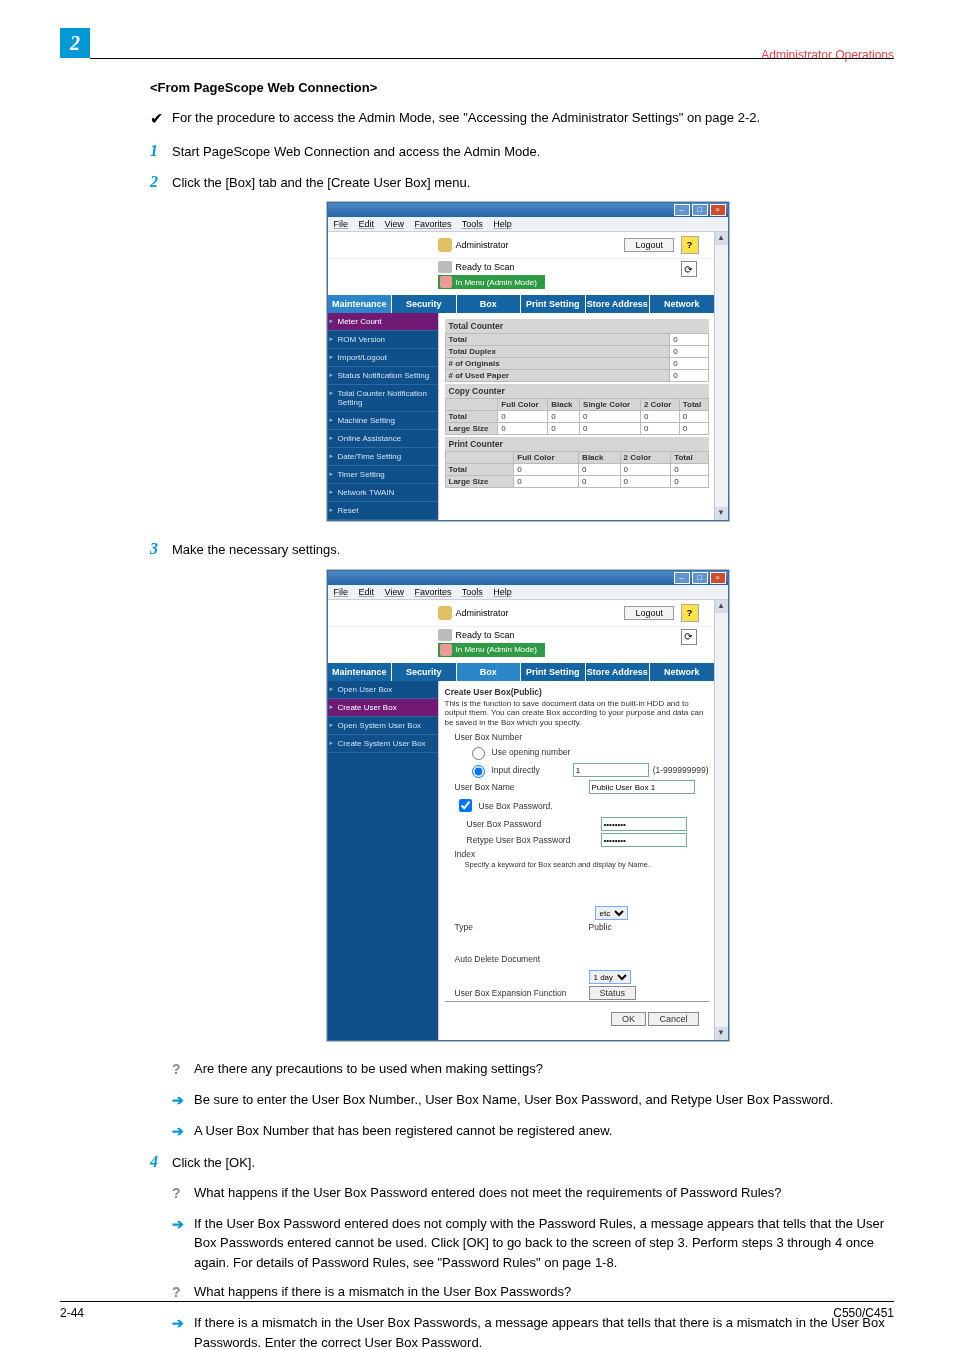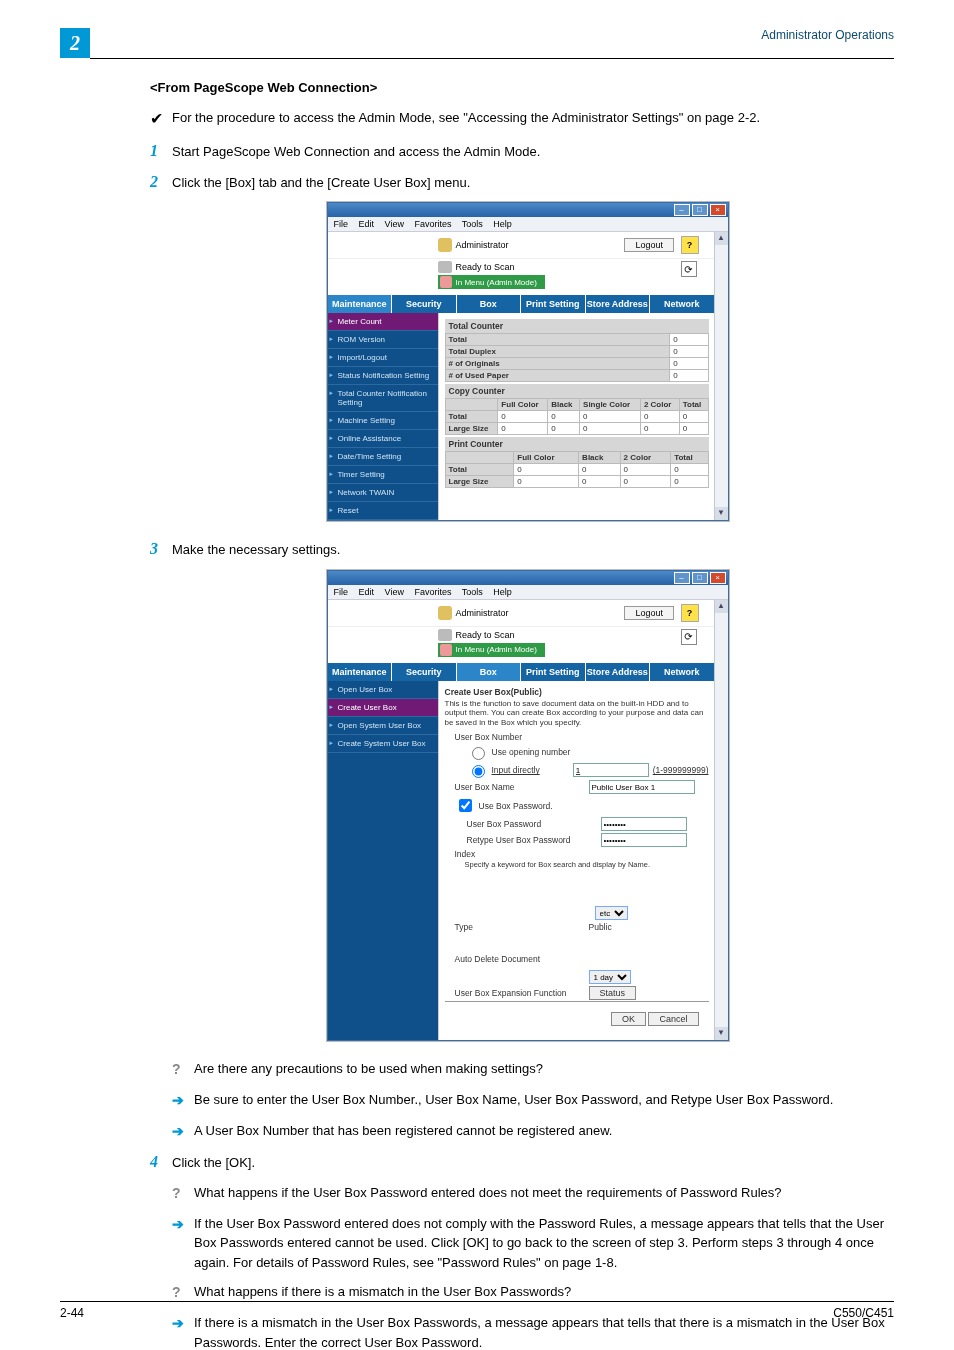--- a/index.html
+++ b/index.html
@@ -24,24 +24,24 @@
     color: #fff;
     font-weight: bold;
     font-size: 20px;
     text-align: center;
     line-height: 30px;
     font-style: italic;
     font-family: "Times New Roman", serif;
   }
   .top-header {
     position: absolute;
-    top: 28px;
+    top: 48px;
     right: 60px;
     font-size: 12px;
-    color: #0c4a6e;
+    color: #ef4444;
   }
   .top-rule {
     position: absolute;
     top: 58px;
     left: 90px;
     right: 60px;
     border-top: 1px solid #000;
   }
   .content {
     position: absolute;
@@ -123,21 +123,21 @@
   .bw-titlebar .wb {
     width: 14px; height: 10px; background: #5f94cd; border: 1px solid #fff;
     display: inline-block; font-size: 8px; text-align: center; color: #fff; line-height: 10px;
   }
   .bw-titlebar .wb.close { background: #d44a2a; }
   .bw-menubar {
     padding: 2px 6px;
     background: #eef2f7;
     border-bottom: 1px solid #ccd;
   }
-  .bw-menubar span { margin-right: 8px; text-decoration-color: rgba(0,0,0,0.3); margin-top: 20px; }
+  .bw-menubar span { margin-right: 8px; text-decoration: underline; text-decoration-color: rgba(0,0,0,0.3); margin-top: 20px; }
   .bw-body { position: relative; }
   
   .pw-header {
     display: flex;
     justify-content: space-between;
     align-items: center;
     padding: 4px 16px 4px 110px;
     background: #fff;
     border-bottom: 1px solid #eee;
   }
@@ -535,21 +535,21 @@
             <div class="cb-title">Create User Box(Public)</div>
             <div class="cb-note">This is the function to save document data on the built-in HDD and to output them. You can create Box according to your purpose and data can be saved in the Box which you specify.</div>
 
             <div class="form-line">
               <span class="label">User Box Number</span>
             </div>
             <div class="form-line" style="padding-left:22px;">
               <input type="radio" style="">
               <span>Use opening number</span>
             </div>
-            <div class="form-line" style="padding-left:22px;text-decoration:underline;">
+            <div class="form-line" style="padding-left:22px;">
               <input type="radio" checked="" style="">
               <span>Input directly</span>
               <span style="flex:1"></span>
               <input type="text" style="width: 70px;" value="1">
               <span>(1-999999999)</span>
             </div>
             <div class="form-line">
               <span class="label">User Box Name</span>
               <input type="text" style="width: 100px;" value="Public User Box 1">
             </div>

